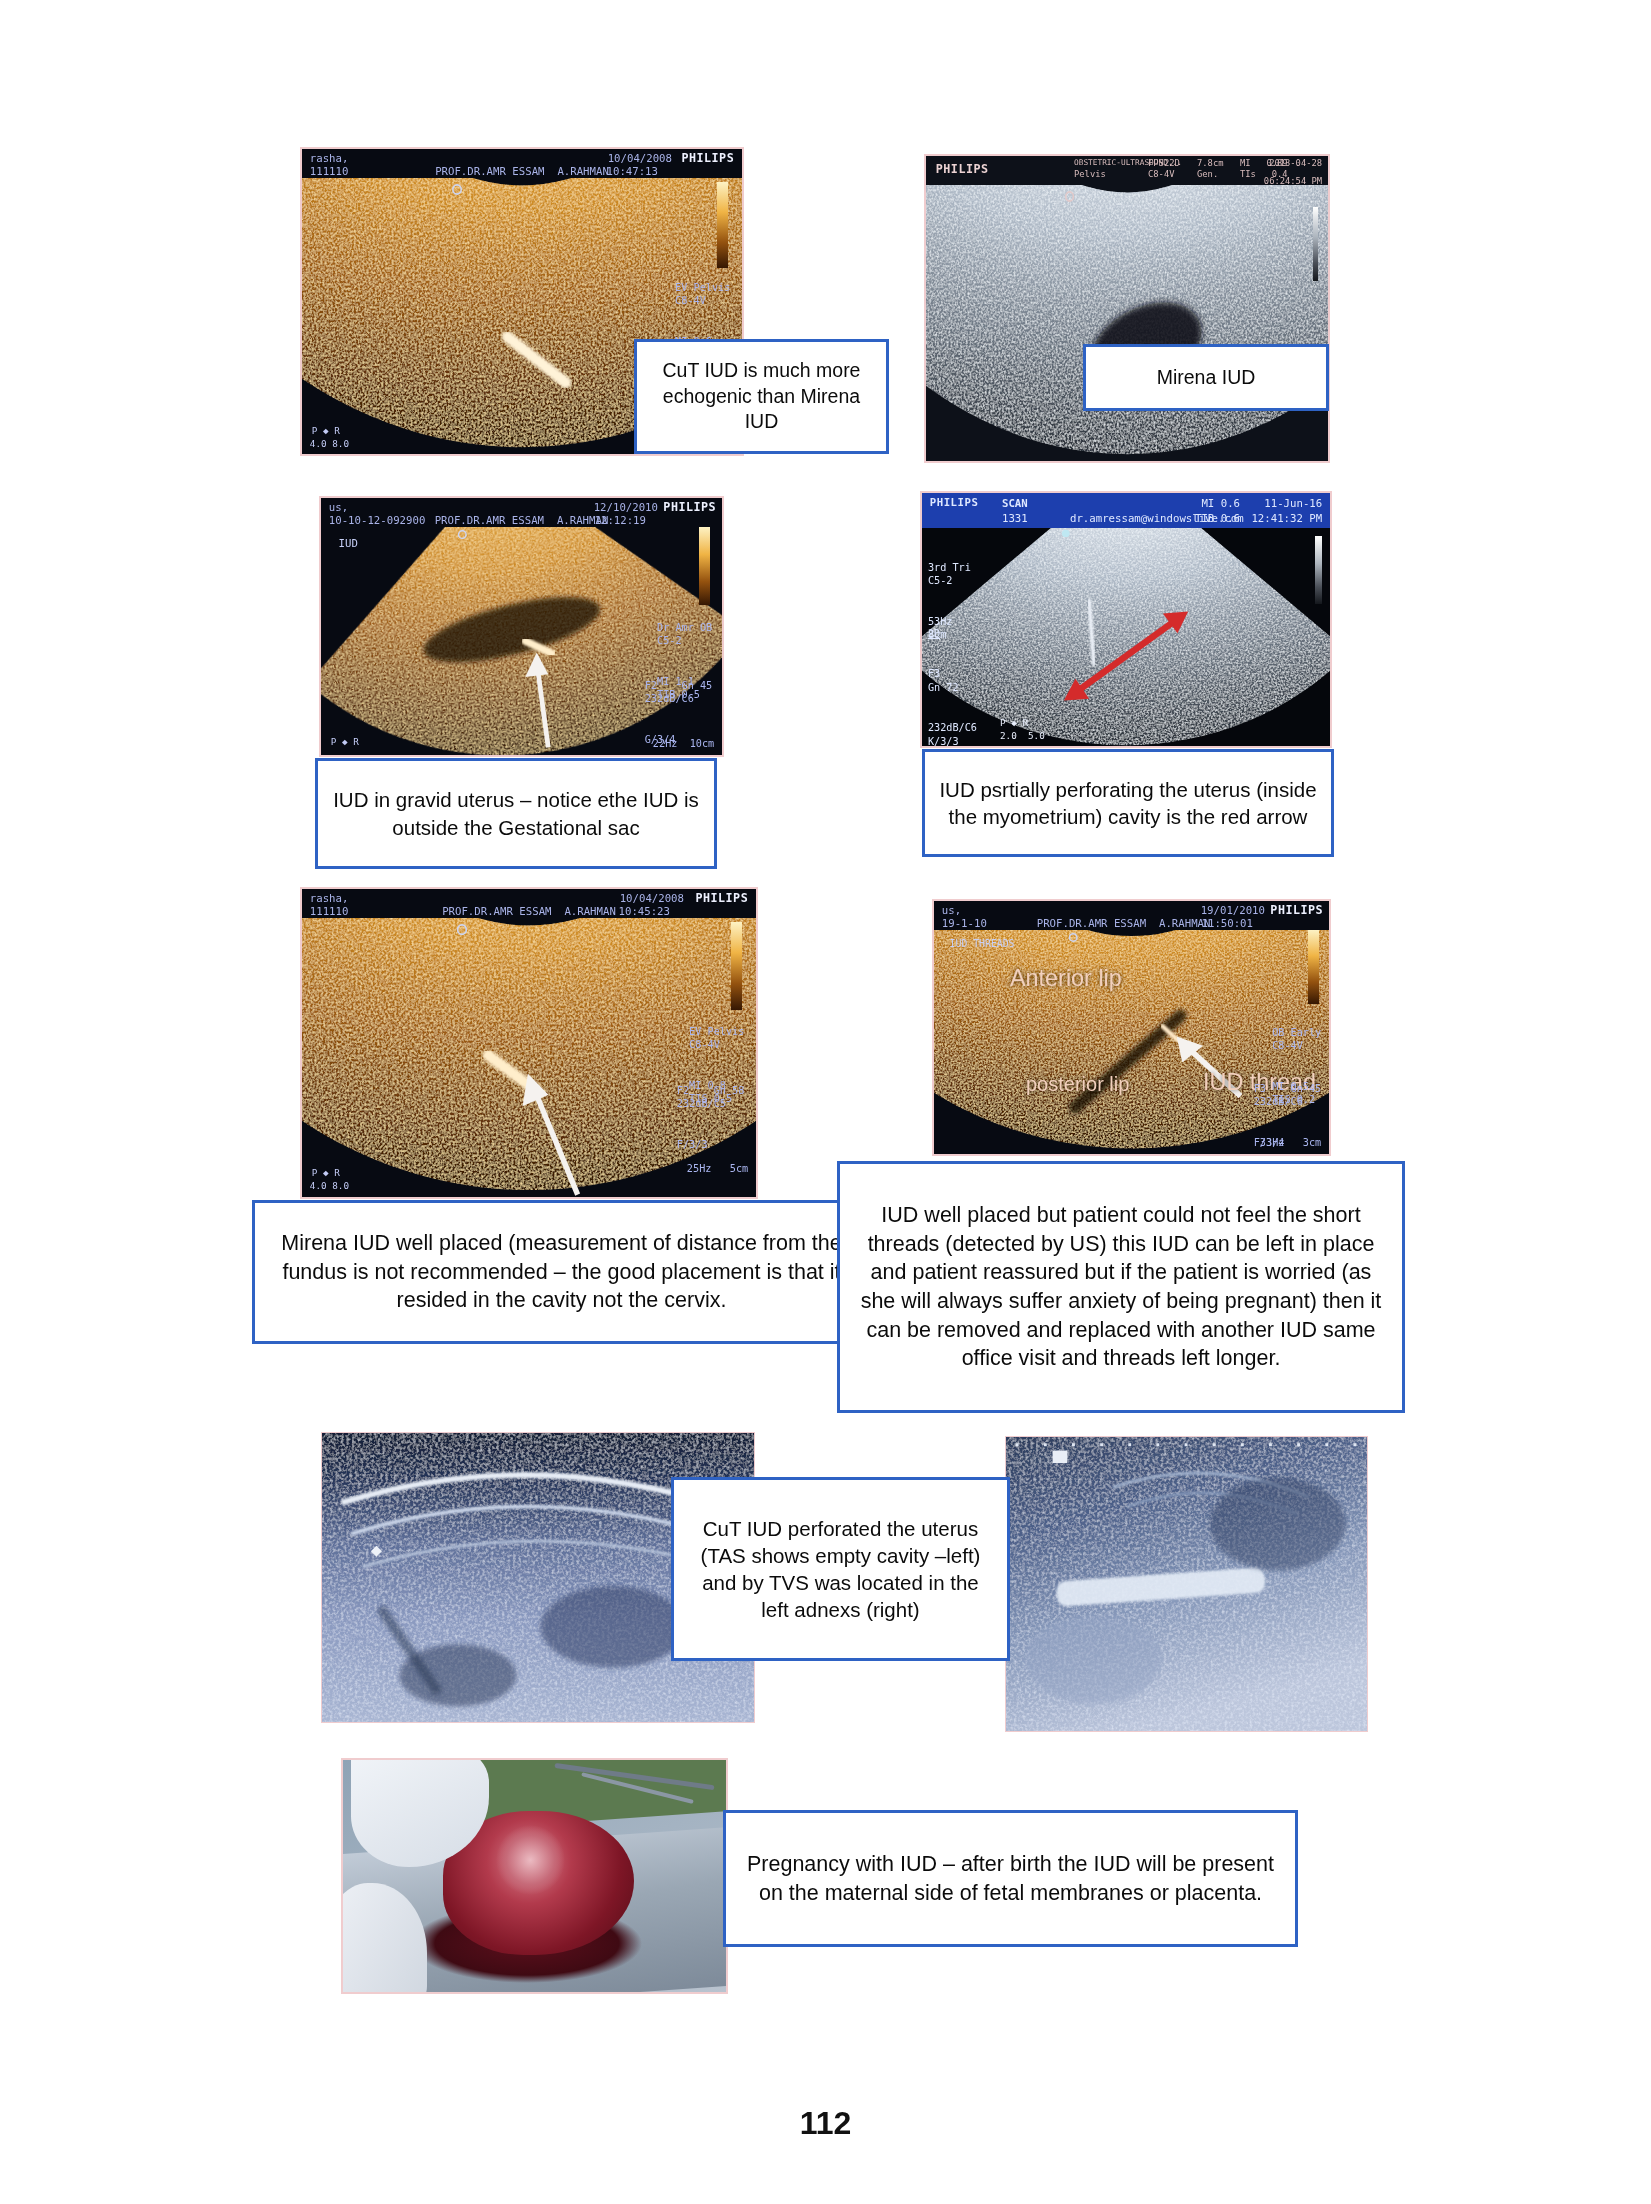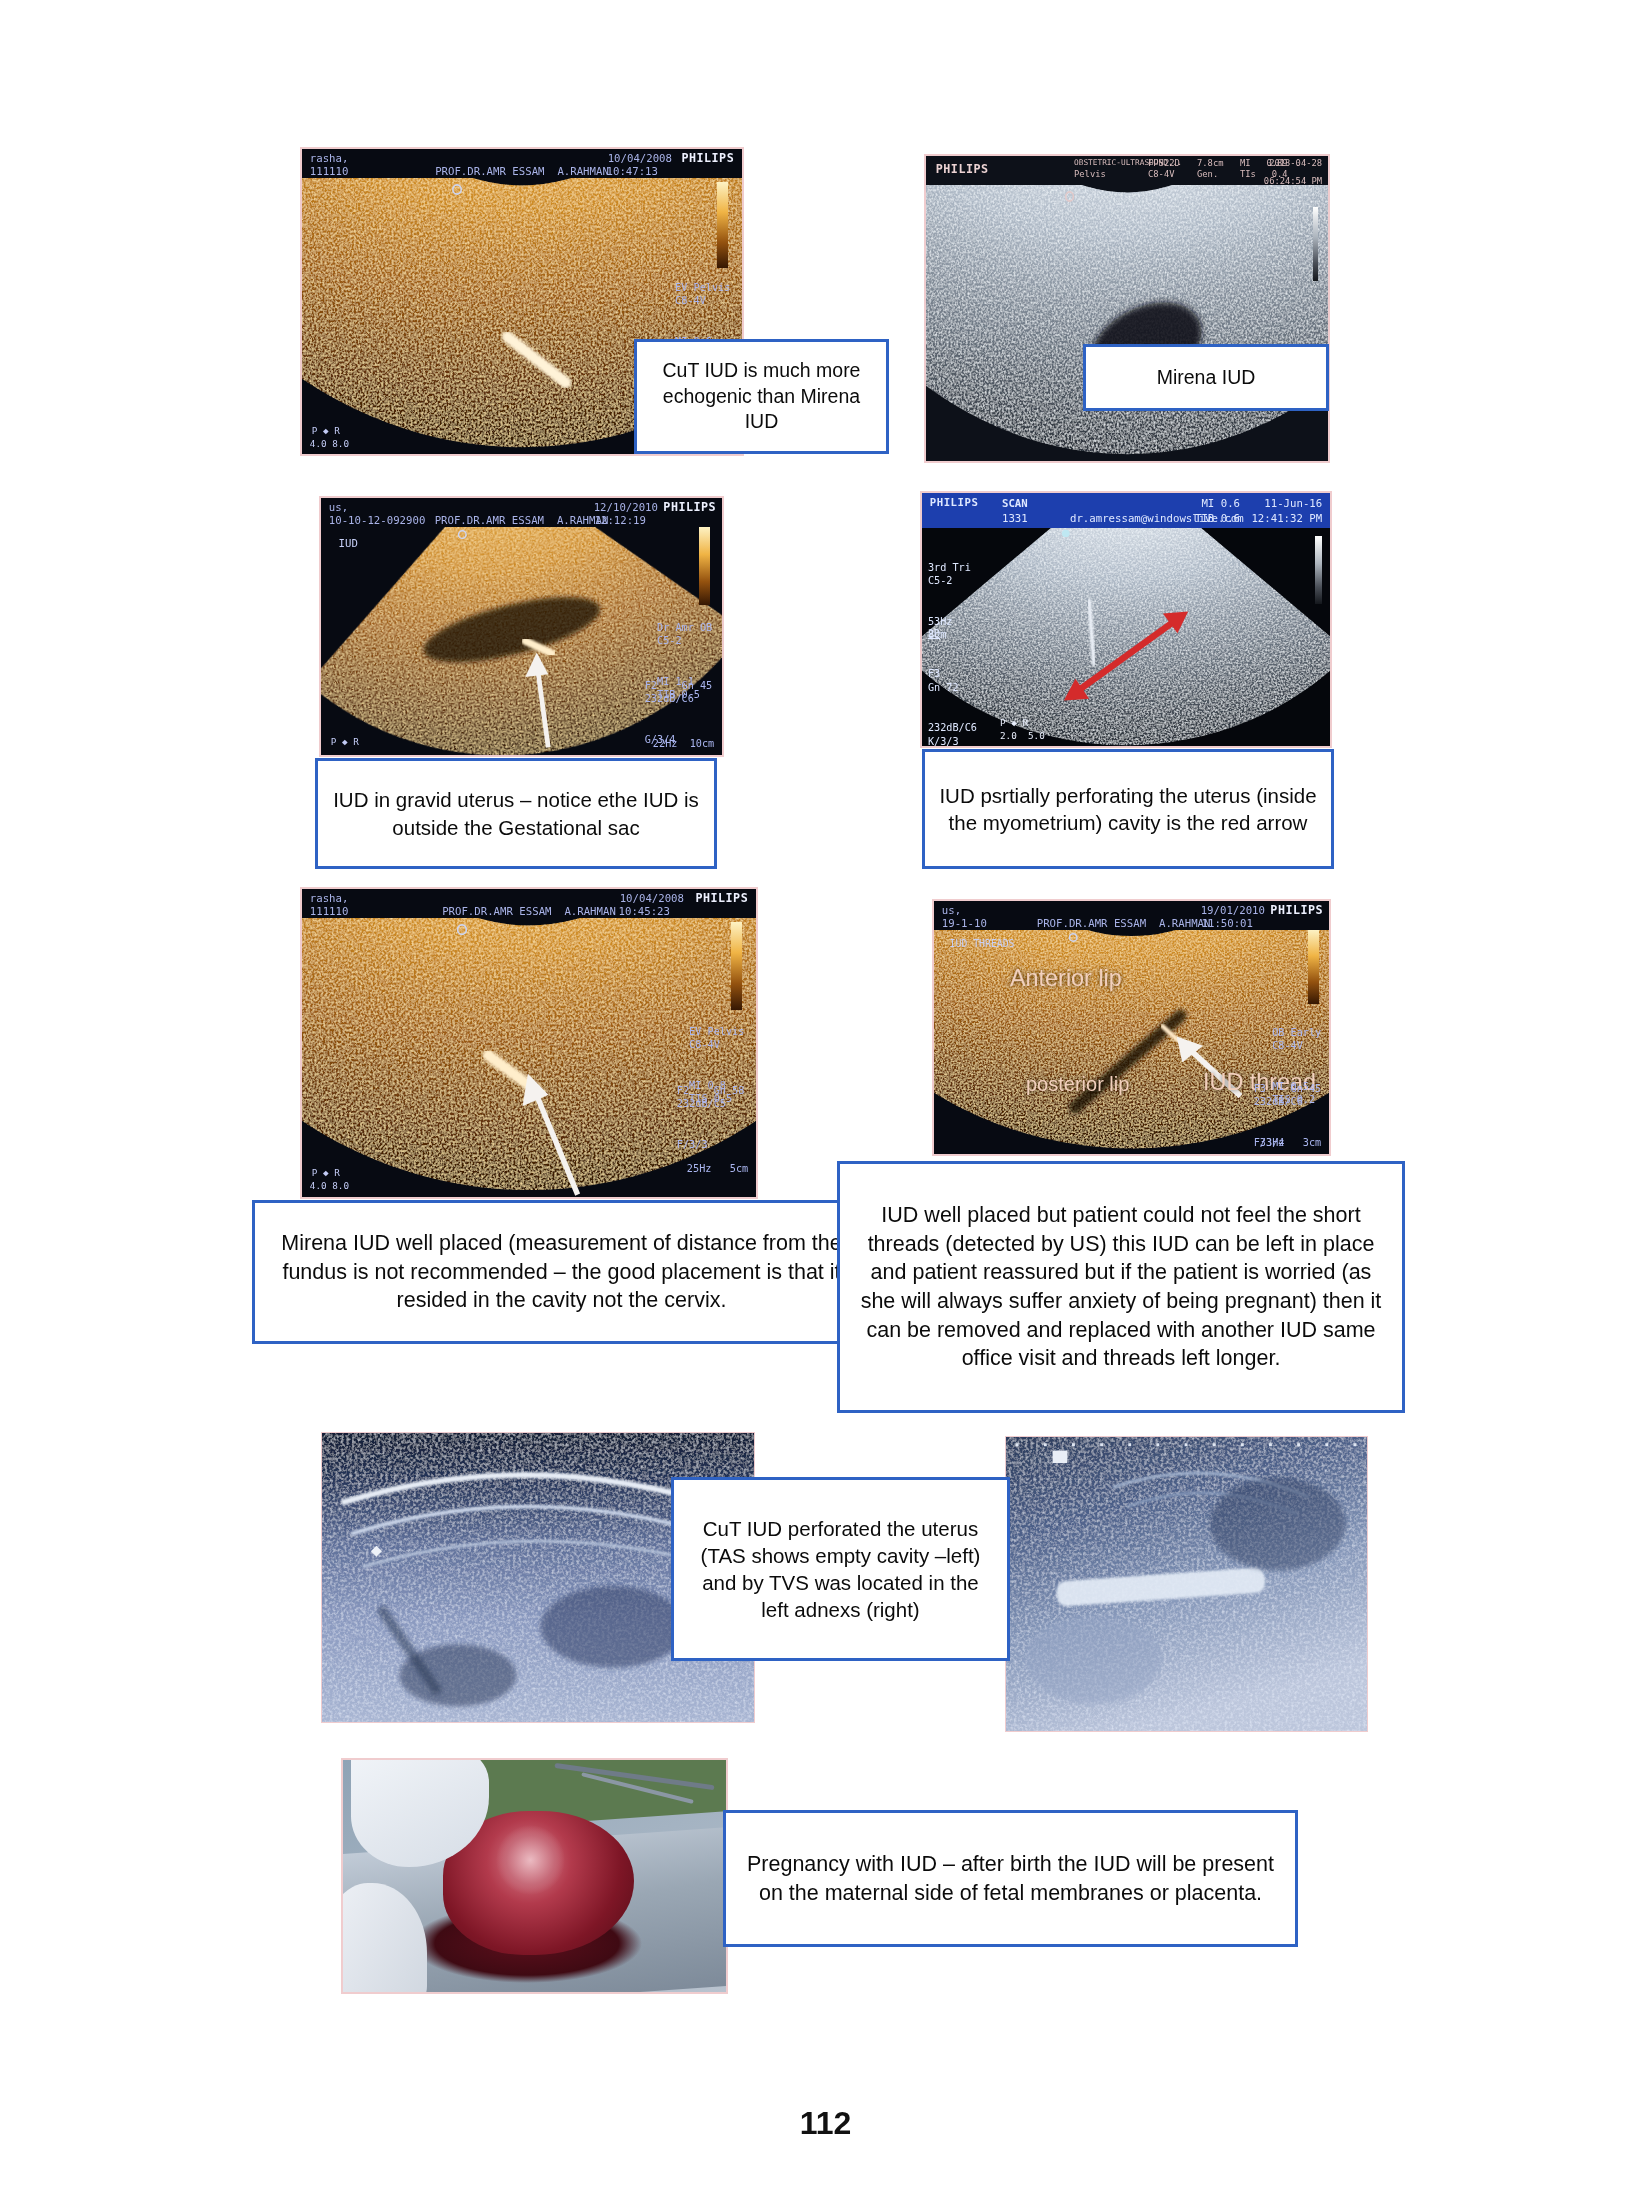--- a/index.html
+++ b/index.html
@@ -224,21 +224,21 @@
     <div class="tech" style="left:5.9px;top:107px;color:#dfe8ff">
       <span style="text-decoration:underline">2D</span>
       <span>F3</span><span>Gn 72</span>
       <span>232dB/C6</span><span>K/3/3</span>
     </div>
     <div class="cbar g" style="right:7.8px;top:43px;height:68px;width:6.8px"></div>
     <span class="fo" style="left:78px;bottom:17.6px;color:#e8eefc">P ◆ R</span>
     <span class="fo" style="left:78px;bottom:4.9px;color:#e8eefc">2.0  5.0</span>
   </div>
 
-  <div class="cap" style="left:922px;top:749px;width:412px;height:120px;font-size:20.5px">
+  <div class="cap" style="left:922px;top:749px;width:412px;height:108px;font-size:20.5px">
     <span>IUD psrtially perforating the uterus (inside the myometrium) cavity is the red arrow</span>
   </div>
 
   <div class="us" style="left:300px;top:887px;width:458px;height:312px;">
     <span class="ht" style="left:7.8px;top:2.9px">rasha,</span>
     <span class="ht" style="left:7.8px;top:15.6px">111110</span>
     <span class="ht" style="left:50%;top:15.6px;transform:translateX(-50%)">PROF.DR.AMR ESSAM  A.RAHMAN</span>
     <span class="ht" style="right:72px;top:2.9px">10/04/2008</span>
     <span class="ht brand" style="right:7.8px;top:2px">PHILIPS</span>
     <span class="ht" style="right:86px;top:15.6px">10:45:23</span>

